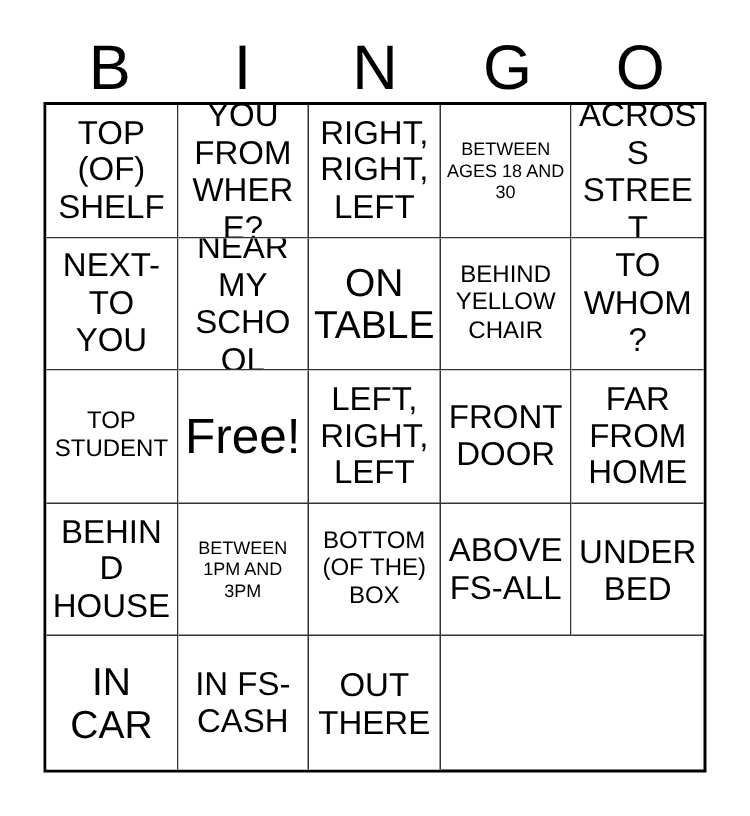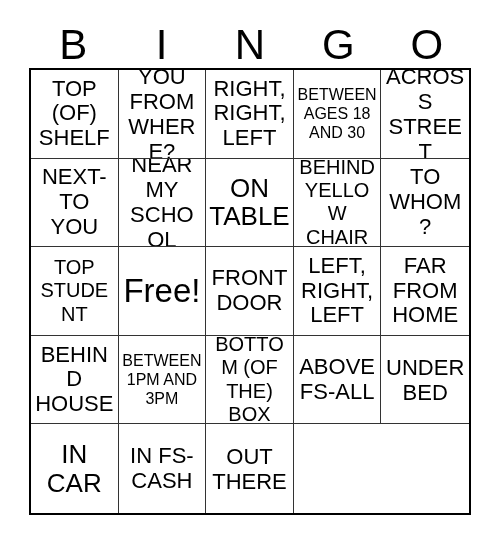--- a/index.html
+++ b/index.html
@@ -79,22 +79,22 @@
     line-height: 1.12;
     font-weight: 400;
     word-wrap: break-word;
   }
 
   
   .fs-xxl { font-size: 33px; line-height: 1.05; }
   .fs-xl  { font-size: 26px; line-height: 1.1; }
   .fs-lg  { font-size: 22px; line-height: 1.12; }
   .fs-md  { font-size: 22px; line-height: 1.14; }
-  .fs-sm  { font-size: 20px; line-height: 1.16; }
-  .fs-xs  { font-size: 16px; line-height: 1.2; }
+  .fs-sm  { font-size: 16px; line-height: 1.16; }
+  .fs-xs  { font-size: 12px; line-height: 1.2; }
 </style>
 </head>
 <body>
 
 <div class="card">
 
   <div class="header-row">
     <div class="header-cell">B</div>
     <div class="header-cell">I</div>
     <div class="header-cell">N</div>
@@ -133,24 +133,24 @@
       <div class="cell">
         <span class="cell-text fs-lg">TO WHOM?</span>
       </div>
       <div class="cell">
         <span class="cell-text fs-sm">TOP STUDENT</span>
       </div>
       <div class="cell">
         <span class="cell-text fs-xxl">Free!</span>
       </div>
       <div class="cell">
-        <span class="cell-text fs-lg">FRONT DOOR</span>
+        <span class="cell-text fs-lg">LEFT, RIGHT, LEFT</span>
       </div>
       <div class="cell">
-        <span class="cell-text fs-lg">LEFT, RIGHT, LEFT</span>
+        <span class="cell-text fs-lg">FRONT DOOR</span>
       </div>
       <div class="cell">
         <span class="cell-text fs-lg">FAR FROM HOME</span>
       </div>
       <div class="cell">
         <span class="cell-text fs-lg">BEHIND HOUSE</span>
       </div>
       <div class="cell">
         <span class="cell-text fs-xs">BETWEEN 1PM AND 3PM</span>
       </div>

